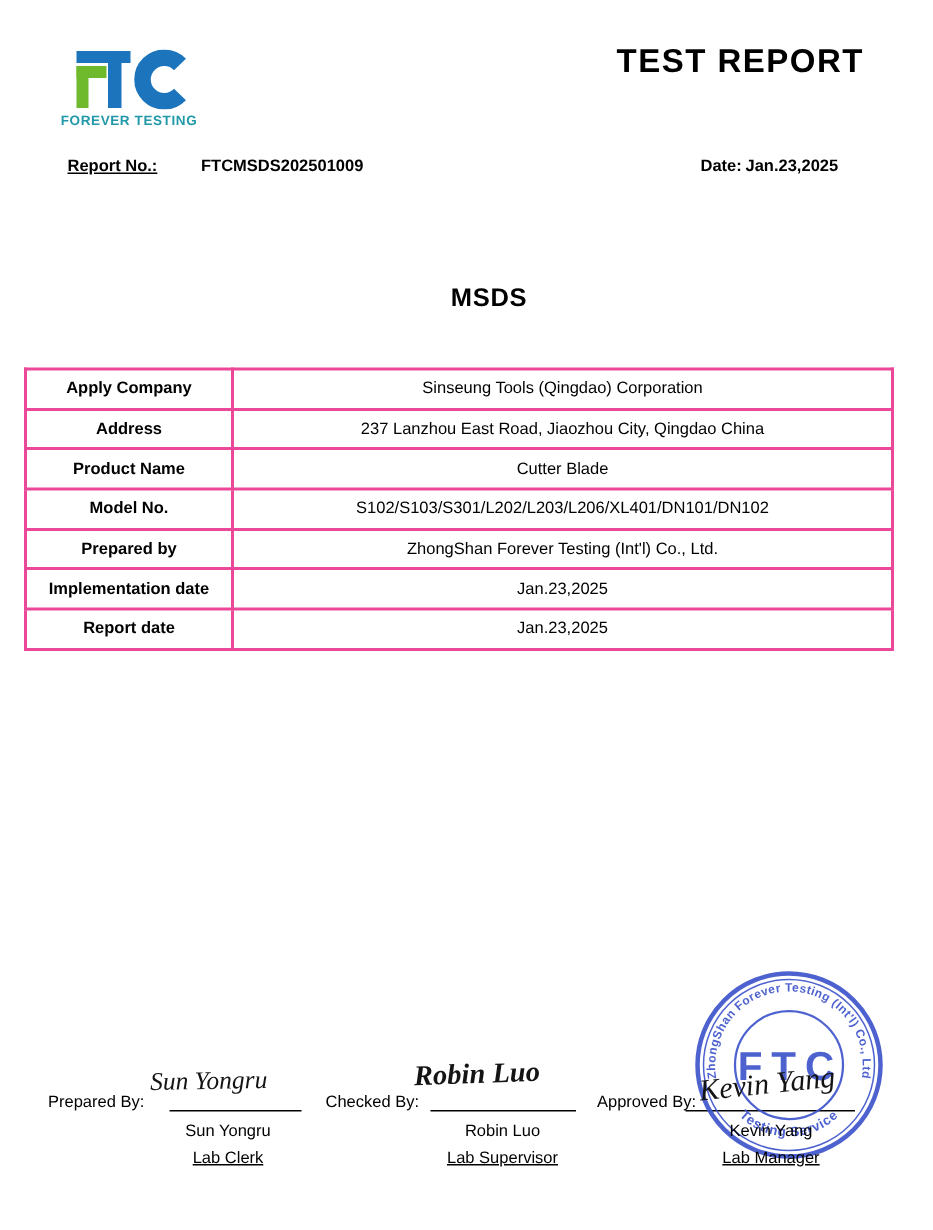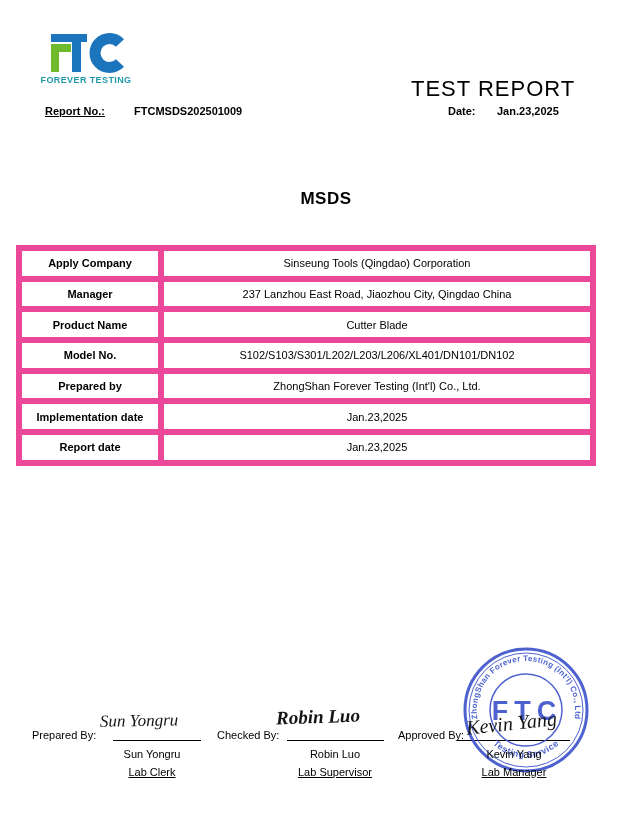--- a/index.html
+++ b/index.html
@@ -7,44 +7,44 @@
     position:relative; width:622px; height:820px; background:#fff;
     font-family:"Liberation Sans","DejaVu Sans",sans-serif; color:#000; overflow:hidden;
   }
   
   .logo-svg { position:absolute; left:50px; top:33px; }
   .tagline {
     position:absolute; left:39px; top:75px; width:94px; text-align:center;
     font-size:9px; font-weight:bold; letter-spacing:0.4px; color:#2199a8; white-space:nowrap;
   }
   .doc-title {
-    position:absolute; left:411px; top:28px; font-size:22px; font-weight:normal;
-    letter-spacing:1px; white-space:nowrap;margin-top:48px;
+    position:absolute; left:411px; top:28px; font-size:22px; font-weight:bold;
+    letter-spacing:1px; white-space:nowrap;
   }
   .meta { position:absolute; top:105px; font-size:11px; font-weight:bold; white-space:nowrap; }
   .m-rl { left:45px;text-decoration:underline; }  .m-rv { left:134px; }
-  .m-dl { left:448px; } .m-dv { left:497px; }
+  .m-dl { left:467px; } .m-dv { left:497px; }
 
   
   .heading {
     position:absolute; left:30px; top:142px; width:592px; text-align:center;
     font-size:23px; font-weight:bold; letter-spacing:0.2px;
   }
   .subheading {
     position:absolute; left:30px; top:189px; width:592px; text-align:center;
     font-size:17px; font-weight:bold; letter-spacing:0.5px;
   }
 
   
   .info-table {
     position:absolute; left:16px; top:245px; width:580px;
     border-collapse:collapse; table-layout:fixed;
   }
   .info-table td {
-    border:6px solid #ec4899; height:24.7px; font-size:11px;
+    border:2px solid #ec4899; height:24.7px; font-size:11px;
     text-align:center; vertical-align:middle; padding:0 4px; overflow:hidden; white-space:nowrap;margin-top:27px;
   }
   .info-table td.lbl { font-weight:bold; width:128px; }
 
   
   .sig-label { position:absolute; top:729px; font-size:11px; white-space:nowrap; z-index:3; }
   .sig-underline { position:absolute; top:723px; height:17px; border-bottom:1px solid #000; z-index:1; }
   .sig-name  { position:absolute; width:130px; text-align:center; font-size:11px; z-index:3; }
   .sig-title { position:absolute; width:130px; text-align:center; font-size:11px; z-index:3;text-decoration:underline; }
   .handwrite {
@@ -80,21 +80,21 @@
 
   <div class="subheading">MSDS</div>
 
   <table class="info-table">
     <tbody>
       <tr>
         <td class="lbl">Apply Company</td>
         <td>Sinseung Tools (Qingdao) Corporation</td>
       </tr>
       <tr>
-        <td class="lbl">Manager</td>
+        <td class="lbl">Address</td>
         <td>237 Lanzhou East Road, Jiaozhou City, Qingdao China</td>
       </tr>
       <tr>
         <td class="lbl">Product Name</td>
         <td>Cutter Blade</td>
       </tr>
       <tr>
         <td class="lbl">Model No.</td>
         <td>S102/S103/S301/L202/L203/L206/XL401/DN101/DN102</td>
       </tr>

